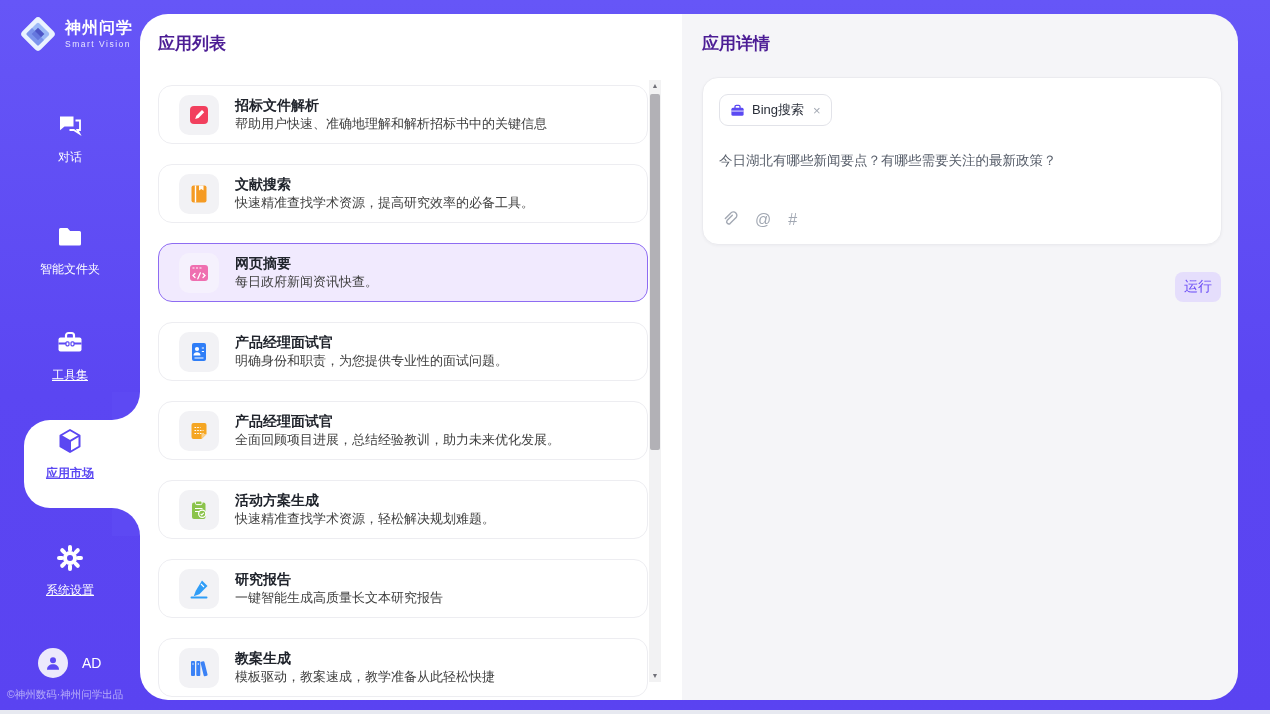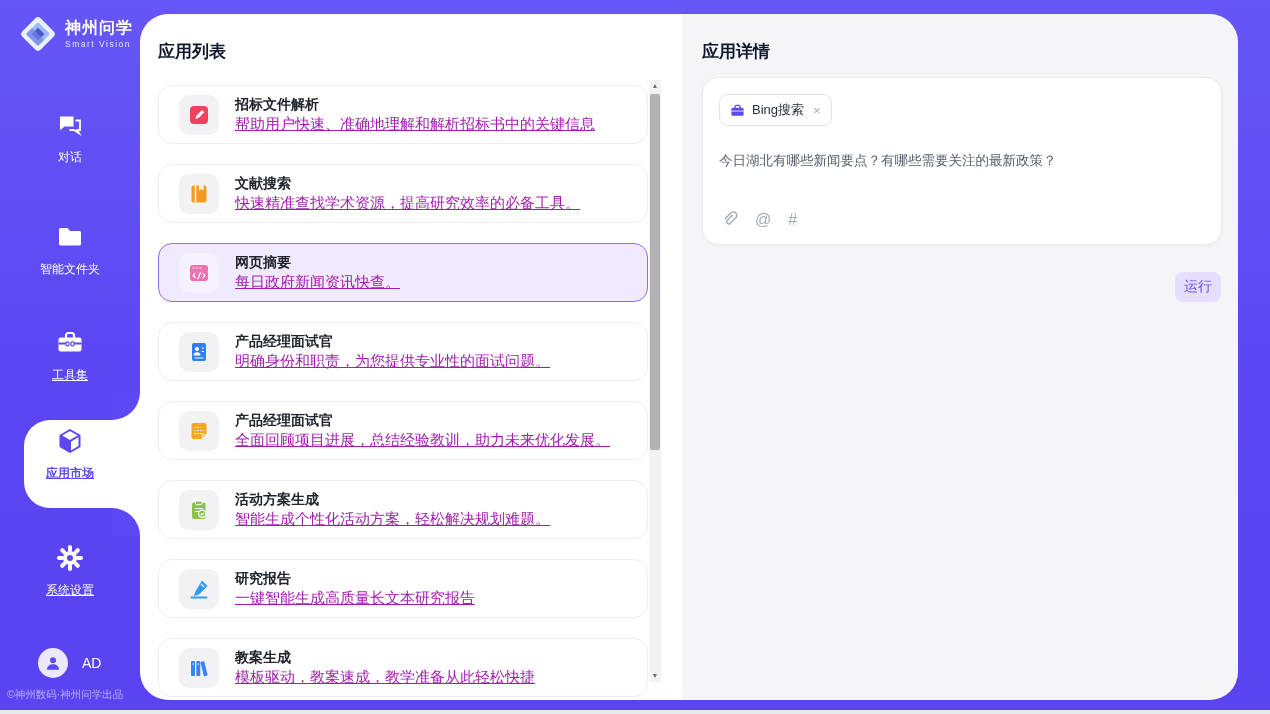--- a/index.html
+++ b/index.html
@@ -33,32 +33,32 @@
   .nav-item, .user-row, .side-footer { z-index:3; }
   .user-row { position:absolute; left:38px; top:648px; display:flex; align-items:center; gap:14px; cursor:pointer; }
   .avatar { width:30px; height:30px; border-radius:50%; background:#ece9fc; display:flex; align-items:center; justify-content:center; }
   .avatar svg { width:20px; height:20px; }
   .user-name { color:#fff; font-size:14px; }
   .side-footer { position:absolute; left:7px; bottom:12px; color:rgba(255,255,255,.55); font-size:10.5px; white-space:nowrap; }
   
   .content { position:absolute; left:140px; top:14px; width:1098px; height:686px;
     border-radius:28px; overflow:hidden; display:flex; z-index:2; }
   .list-pane { width:542px; height:100%; background:#ffffff; position:relative; }
-  .pane-title { position:absolute; top:26px; left:18px; font-size:17px; font-weight:bold; color:#0f172a; }
+  .pane-title { position:absolute; top:18px; left:18px; font-size:17px; font-weight:bold; color:#4c1d95; }
   .cards { position:absolute; top:71px; left:18px; width:490px; bottom:0; overflow:hidden;
     display:flex; flex-direction:column; gap:20px; }
   .card { flex:0 0 59px; border:1px solid #ededf1; border-radius:14px; background:#fff;
     display:flex; align-items:center; padding:0 20px; gap:16px; cursor:pointer; }
   .card.sel { background:#f1eafe; border-color:#8e6cf2; }
   .ic-box { width:40px; height:40px; border-radius:10px; background:#f2f2f5;
     display:flex; align-items:center; justify-content:center; flex:0 0 40px; }
   .card.sel .ic-box { background:#f5f1fd; }
   .ic-box svg { width:22px; height:22px; display:block; }
   .card-title { font-size:14px; font-weight:bold; color:#20242c; line-height:1.35; }
-  .card-desc { font-size:15px; color:#a21caf; line-height:1.4; white-space:nowrap;text-decoration:underline; }
+  .card-desc { font-size:13px; color:#404040; line-height:1.4; white-space:nowrap; }
   
   .sb { position:absolute; left:509px; top:66px; width:12px; height:602px; background:#f2f2f3; }
   .sb-arrow { position:absolute; left:0; width:12px; height:12px; color:#707078; font-size:7px;
     line-height:12px; text-align:center; cursor:pointer; }
   .sb-arrow.up { top:0; } .sb-arrow.down { bottom:0; }
   .sb-thumb { position:absolute; left:1px; top:14px; width:10px; height:356px; background:#b2b1b6; border-radius:2px; cursor:grab; }
   
   .detail-pane { flex:1; background:#f5f5f8; position:relative; }
   .input-card { position:absolute; left:20px; top:63px; width:520px; height:168px; background:#fff;
     border:1px solid #ebebef; border-radius:16px; box-shadow:0 1px 3px rgba(30,30,60,.04); padding:16px; }
@@ -263,21 +263,21 @@
           <svg viewBox="0 0 22 22">
             <rect x="4" y="3.5" width="13.5" height="16.5" rx="2" fill="#8bc34a"></rect>
             <rect x="7.5" y="2" width="6.5" height="3.6" rx="1.2" fill="#8bc34a" stroke="#fff" stroke-width="1"></rect>
             <path d="M7 9.5h7.5M7 12.5h4" stroke="#fff" stroke-width="1.1"></path>
             <circle cx="14.2" cy="14.8" r="3.6" fill="#8bc34a" stroke="#fff" stroke-width="1.2"></circle>
             <path d="M12.6 14.8l1.2 1.2 2-2.2" stroke="#fff" stroke-width="1.2" fill="none"></path>
           </svg>
         </div>
         <div class="card-txt">
           <div class="card-title">活动方案生成</div>
-          <div class="card-desc">智能生成个性化活动方案，轻松解决规划难题。</div>
+          <div class="card-desc">快速精准查找学术资源，轻松解决规划难题。</div>
         </div>
       </div>
 
       <div class="card">
         <div class="ic-box">
           <svg viewBox="0 0 22 22">
             <path d="M14 2.5l5.5 5.5-8.2 8.2-5.6 2.1 2.1-5.6z" fill="#2f9df7"></path>
             <path d="M3.5 19.5h15" stroke="#2f9df7" stroke-width="2" stroke-linecap="round"></path>
             <path d="M13 6l3 3" stroke="#fff" stroke-width="1.1"></path>
           </svg>

